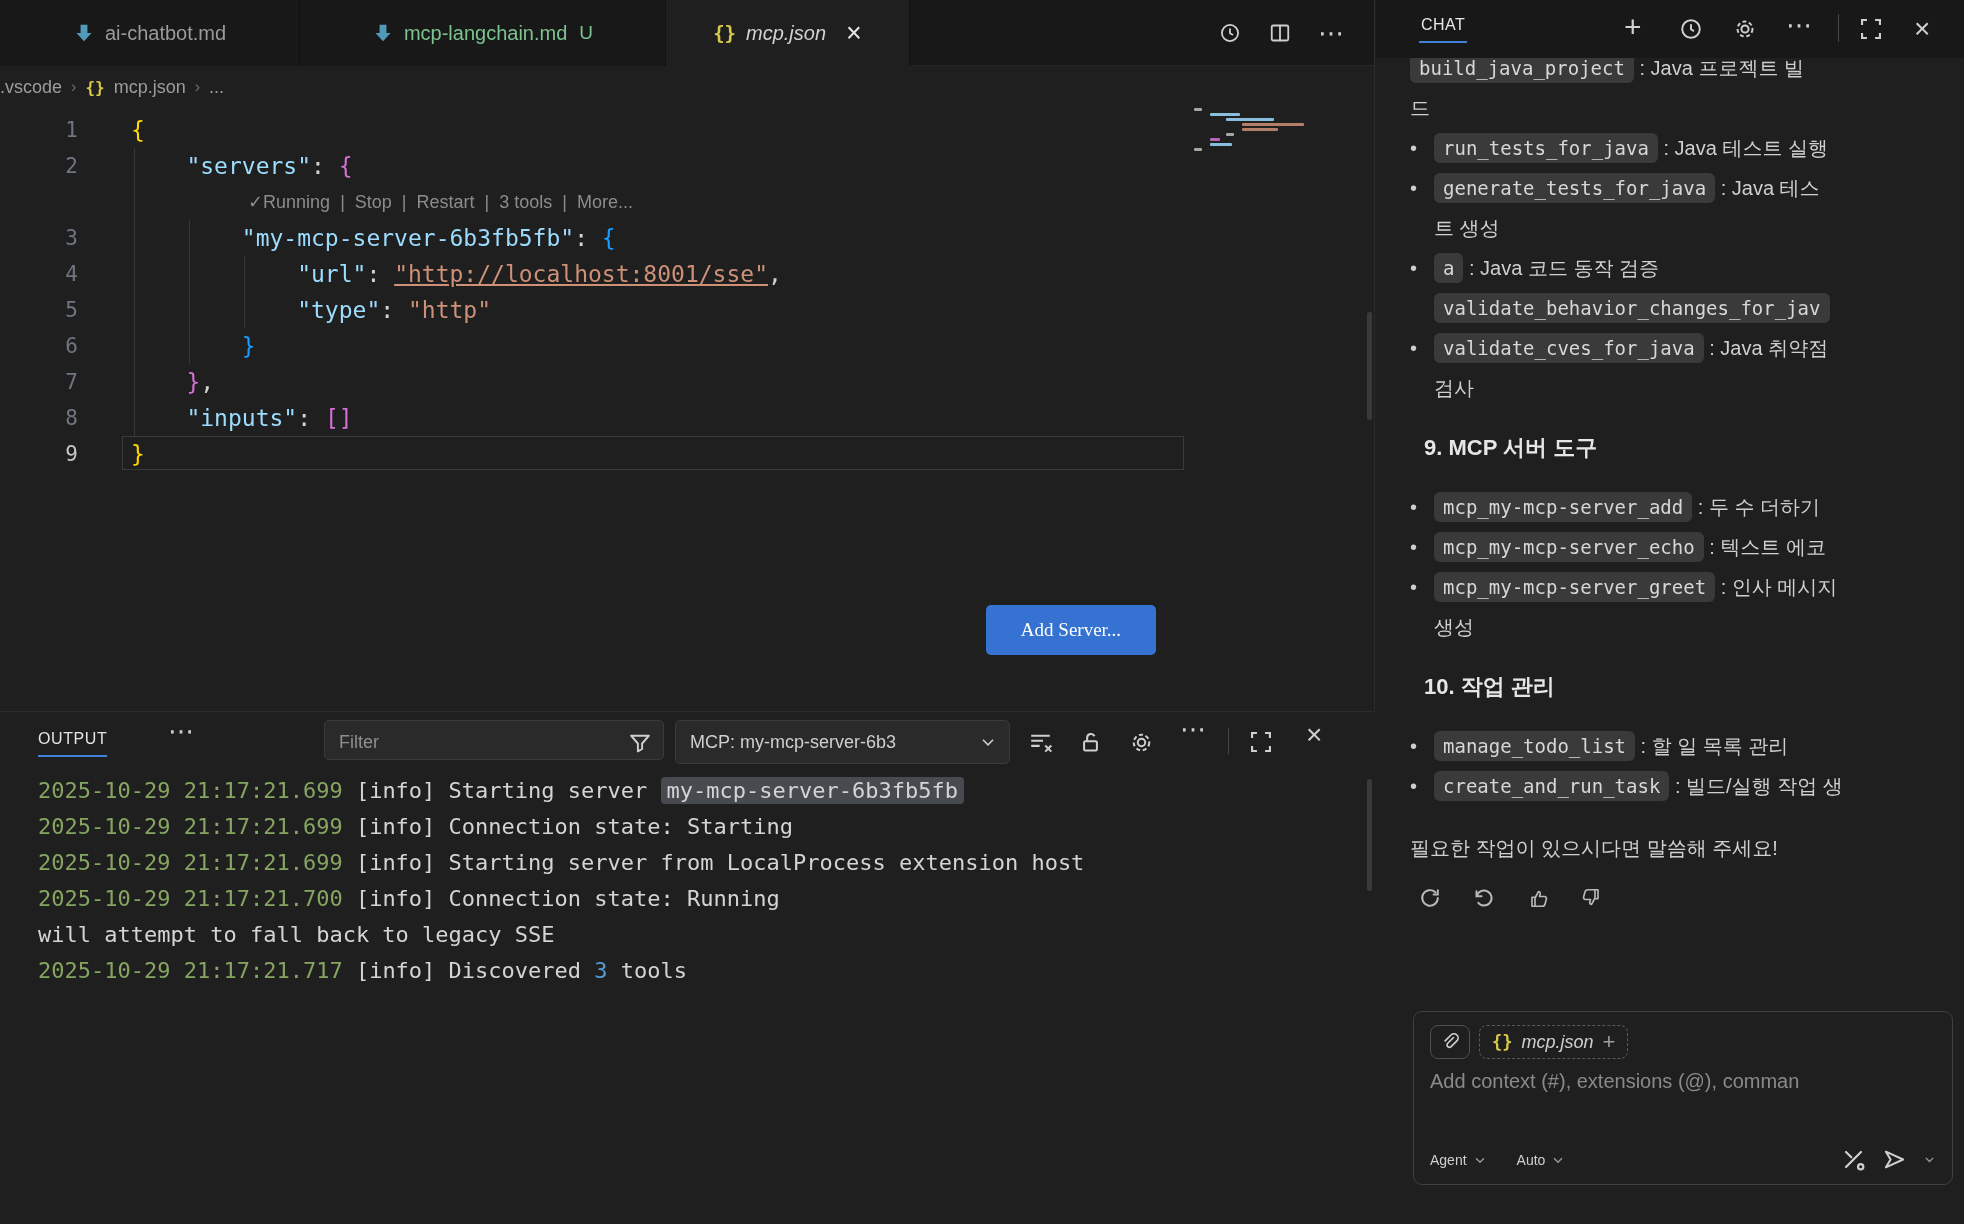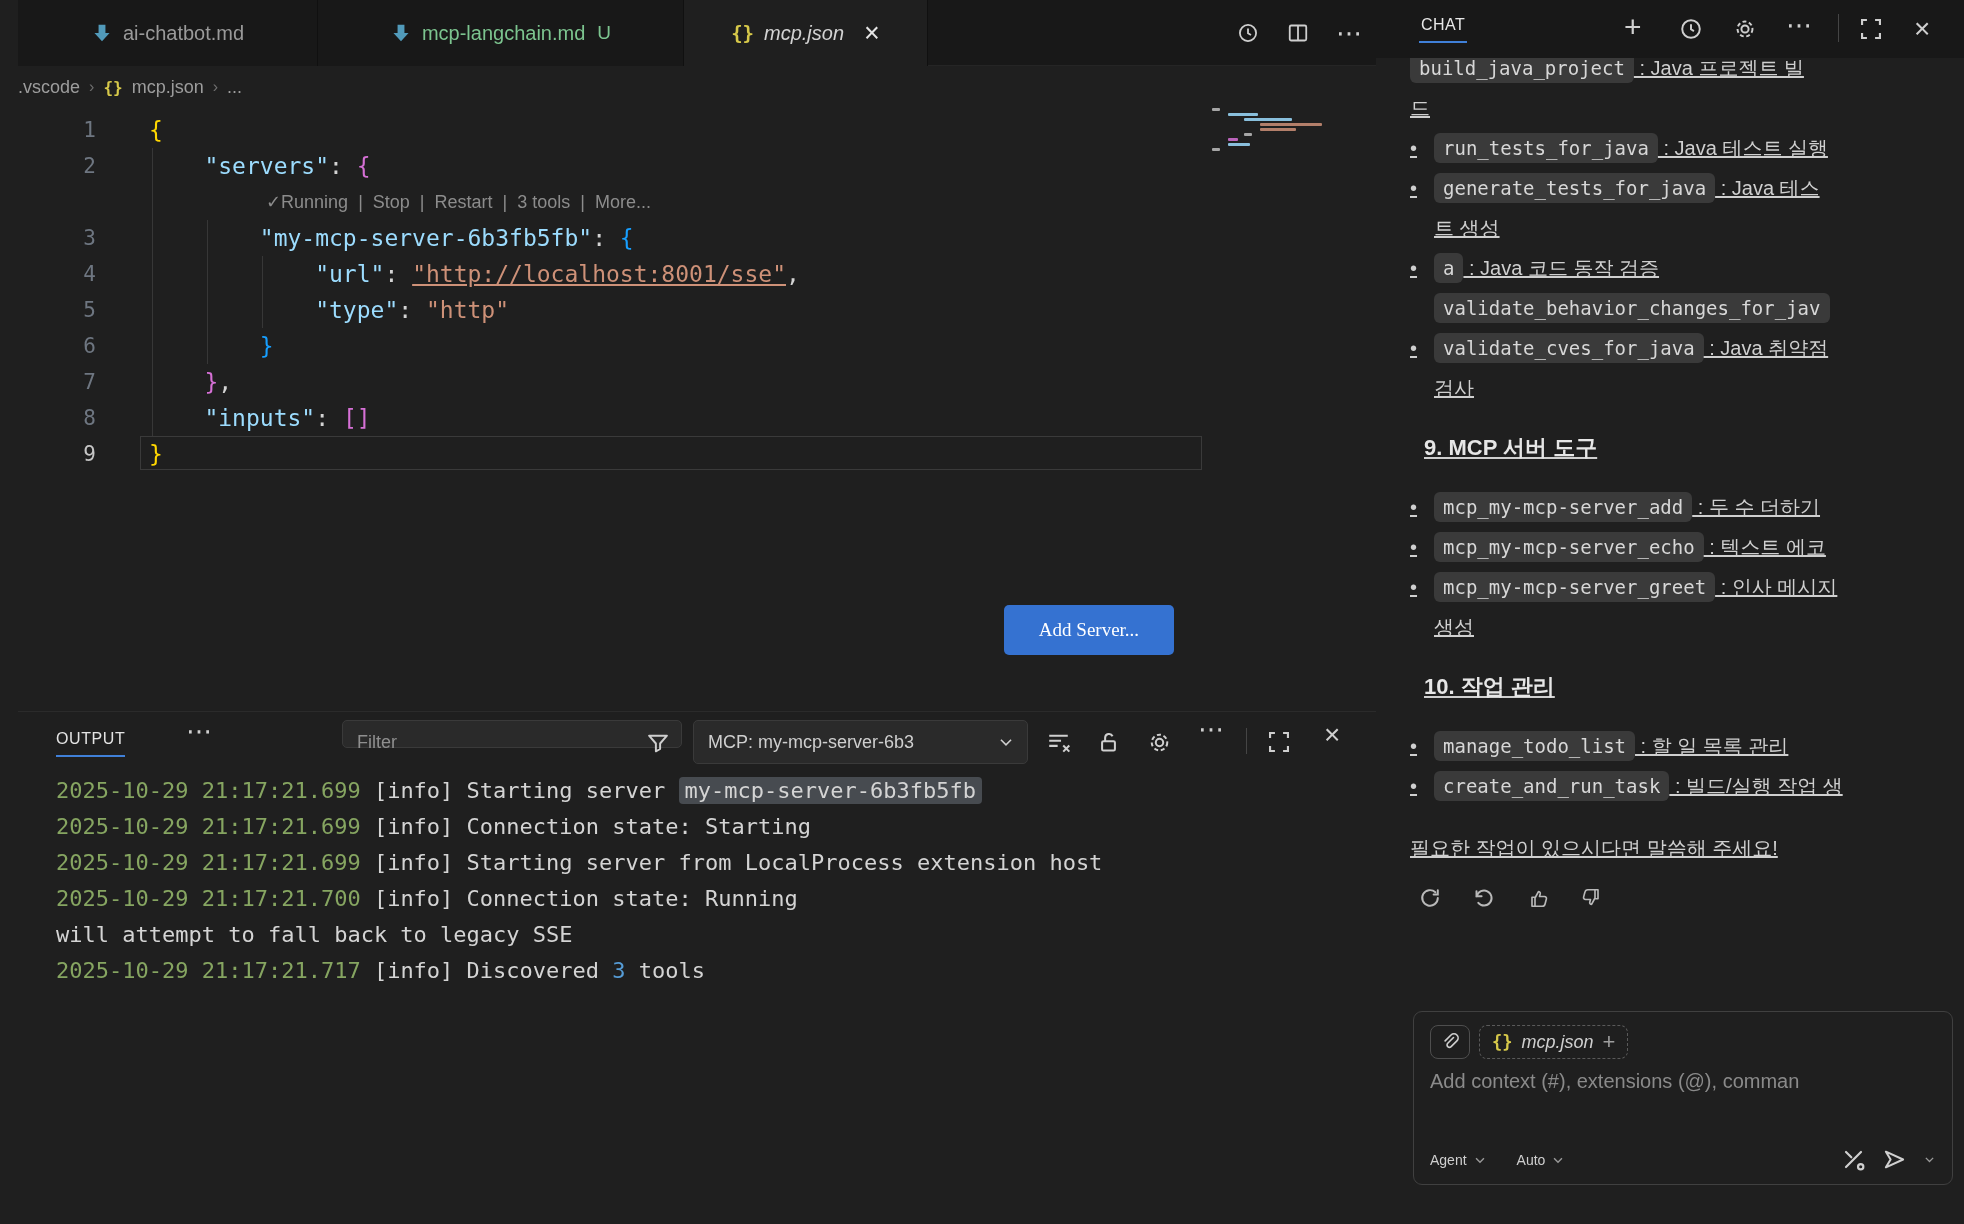--- a/index.html
+++ b/index.html
@@ -2,21 +2,21 @@
 <html><head>
 <meta charset="utf-8">
 <style>
   html,body{margin:0;padding:0;background:#0d0d0d;}
   *{box-sizing:border-box;}
   .screen{position:relative;width:1964px;height:1224px;background:#1f1f1f;overflow:hidden;
           font-family:"Liberation Sans",sans-serif;color:#cccccc;-webkit-font-smoothing:antialiased;}
   svg{display:block;}
 
   
-  .main-col{position:absolute;left:0;top:0;width:1375px;height:1224px;border-right:1px solid #2b2b2b;margin-left:18px;}
+  .main-col{position:absolute;left:0;top:0;width:1375px;height:1224px;border-right:1px solid #2b2b2b;}
 
   
   .tab-bar{position:relative;height:66px;background:#181818;border-bottom:1px solid #252525;display:flex;}
   .tab{display:flex;align-items:center;justify-content:center;gap:10px;height:66px;
        background:#181818;border-right:1px solid #101010;cursor:pointer;}
   .tab.active{background:#1f1f1f;}
   .tab .tlabel{font-size:20px;color:#9a9a9a;white-space:nowrap;}
   .tab.active .tlabel{color:#d2d2d2;font-style:italic;}
   .tab .green{color:#7cc48f;}
   .tab .badge{font-size:19px;color:#7cc48f;margin-left:2px;}
@@ -50,21 +50,21 @@
   .ed-scroll{position:absolute;right:2px;top:246px;width:5px;height:108px;background:#3a3a3a;border-radius:2px;}
   .add-server{position:absolute;left:986px;top:539px;width:170px;height:50px;background:#3572d1;color:#ffffff;
               border:none;border-radius:5px;font-size:19px;font-family:Liberation Serif, serif;cursor:pointer;}
 
   
   .panel{position:absolute;left:0;top:711px;width:1375px;height:513px;background:#1f1f1f;border-top:1px solid #2b2b2b;}
   .panel-header{position:relative;height:59px;}
   .panel-title{position:absolute;left:38px;top:18px;font-size:16px;letter-spacing:.6px;color:#e3e3e3;cursor:pointer;}
   .panel-title::after{content:"";position:absolute;left:0;right:0;bottom:-9px;height:2px;background:#4080d8;}
   .ph-dots{position:absolute;left:168px;top:14px;}
-  .filter-box{position:absolute;left:324px;top:8px;width:340px;height:28px;background:#2a2a2a;
+  .filter-box{position:absolute;left:324px;top:8px;width:340px;height:40px;background:#2a2a2a;
               border:1px solid #3a3a3a;border-radius:5px;}
   .filter-box input{position:absolute;left:0;top:0;width:292px;height:42px;background:transparent;border:none;outline:none;
               color:#cccccc;font-size:18px;padding-left:14px;font-family:"Liberation Sans",sans-serif;}
   .filter-box input::placeholder{color:#8f8f8f;}
   .funnel{position:absolute;right:10px;top:9px;}
   .chan-select{position:absolute;left:675px;top:8px;width:335px;height:44px;background:#2a2a2a;border:1px solid #3a3a3a;
                border-radius:5px;display:flex;align-items:center;padding:0 12px 0 14px;cursor:pointer;}
   .chan-select .val{flex:1;font-size:18px;color:#cfcfcf;white-space:nowrap;overflow:hidden;}
   .picon{position:absolute;top:17px;color:#cfcfcf;cursor:pointer;}
   .pdivider{position:absolute;top:16px;width:1px;height:26px;background:#454545;}
@@ -81,21 +81,21 @@
   .chat-col{position:absolute;left:1376px;top:0;width:588px;height:1224px;background:#1f1f1f;}
   .chat-header{position:relative;height:58px;background:#181818;}
   .chat-title{position:absolute;left:45px;top:16px;font-size:16px;letter-spacing:.5px;color:#e8e8e8;cursor:pointer;}
   .chat-title::after{content:"";position:absolute;left:-2px;right:-2px;bottom:-9px;height:2px;background:#4080d8;}
   .ch-icon{position:absolute;top:16px;color:#cfcfcf;cursor:pointer;}
   .ch-divider{position:absolute;top:14px;width:1px;height:28px;background:#454545;}
   .plus-glyph{font-size:30px;font-weight:200;line-height:22px;color:#cfcfcf;}
   .x-glyph{font-size:28px;line-height:22px;color:#cfcfcf;}
 
   .chat-content{position:absolute;left:0;top:58px;right:0;bottom:226px;overflow:hidden;
-                padding:0 28px 0 34px;font-size:20px;line-height:40px;color:#cfcfcf;text-decoration:underline;}
+                padding:0 28px 0 34px;font-size:20px;line-height:40px;color:#cfcfcf;}
   .ch-line{height:40px;white-space:nowrap;}
   .chip{display:inline-block;font-family:"DejaVu Sans Mono","Liberation Mono",monospace;font-size:19px;
         background:#3a3a3a;color:#d7d7d7;border-radius:6px;padding:0 9px;line-height:30px;}
   .ch-b{display:flex;}
   .ch-b .dot{width:24px;flex:none;color:#cfcfcf;}
   .ch-b .bc{flex:1;}
   .ch-h{font-size:22px;font-weight:600;color:#e6e6e6;margin:25px 0 24px 14px;line-height:30px;}
   .ch-p{margin:0;}
   .ch-p.clip{margin-top:-10px;}
   .ch-p.msg{margin-top:22px;}

